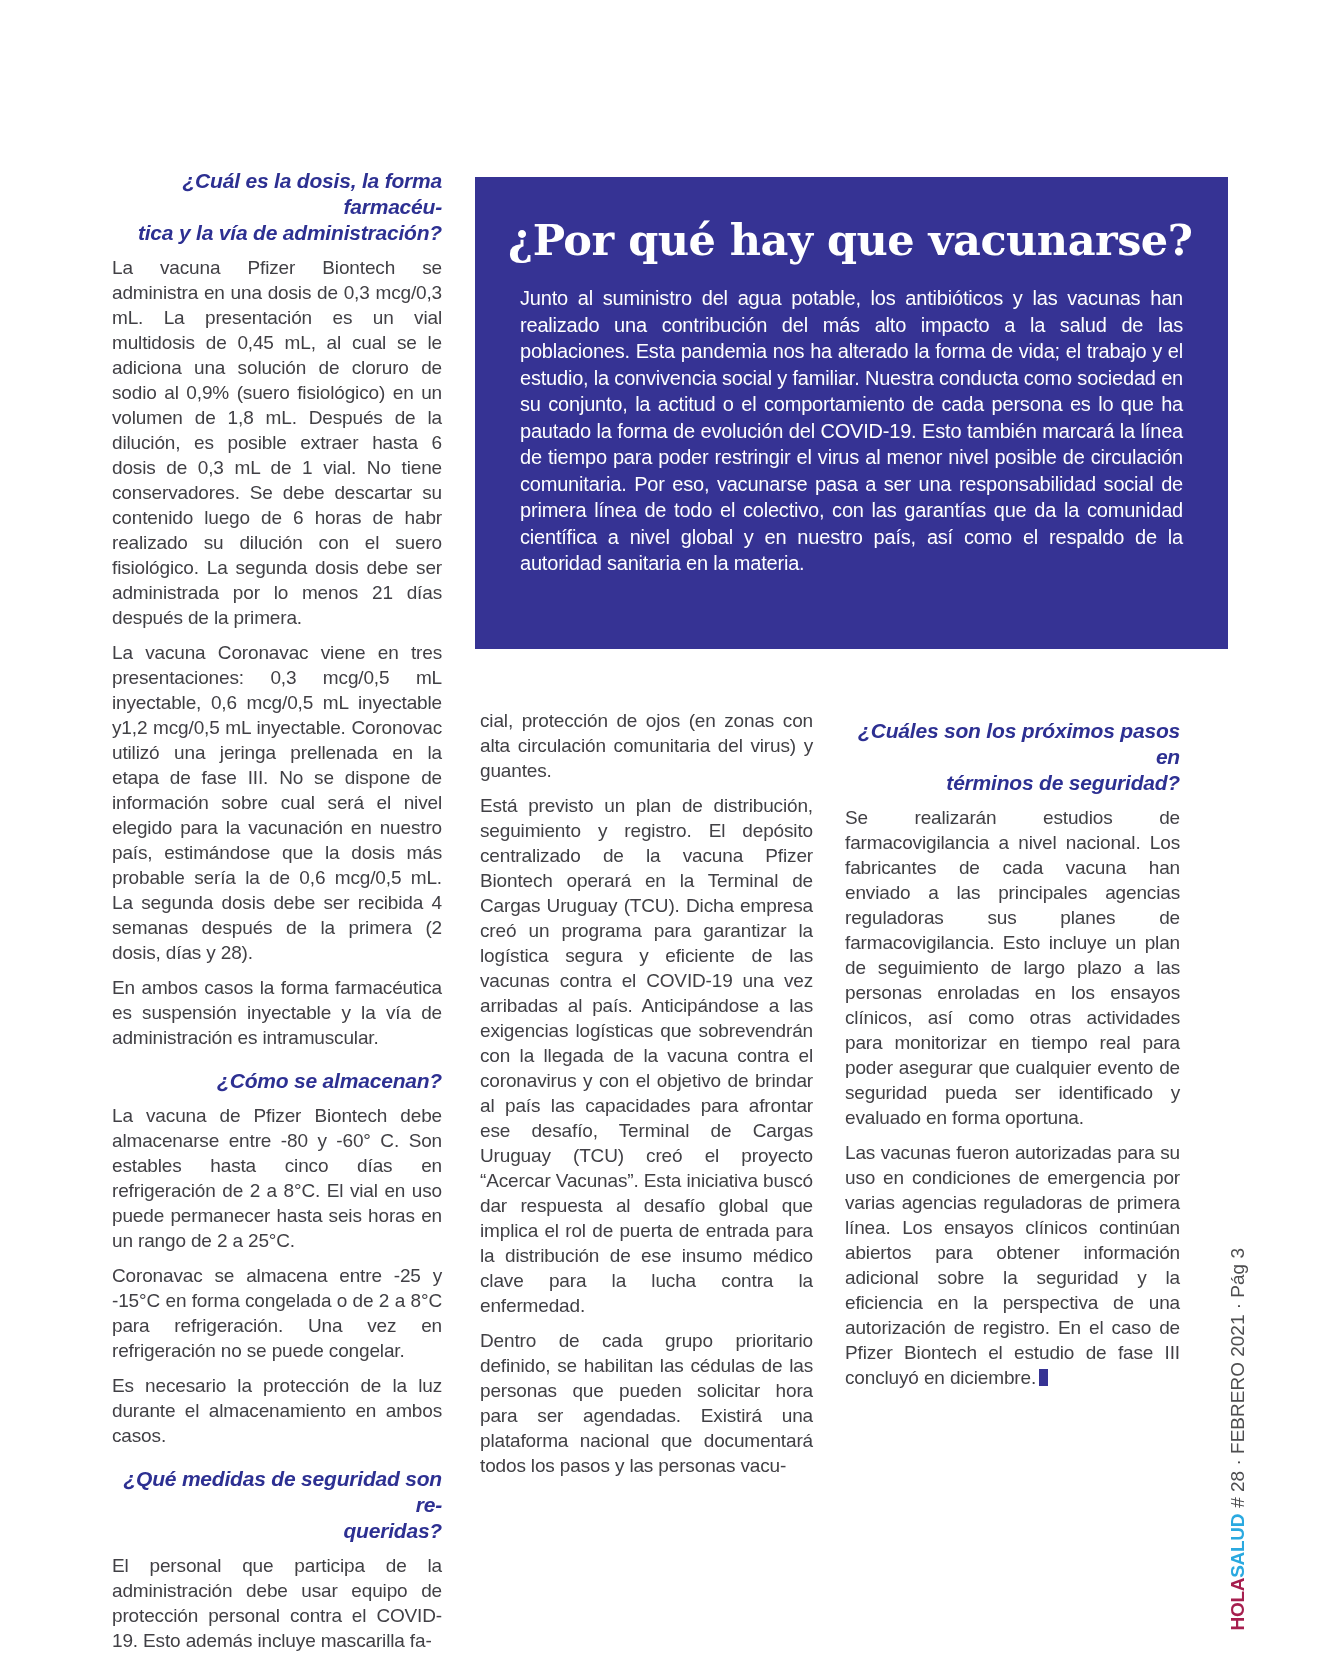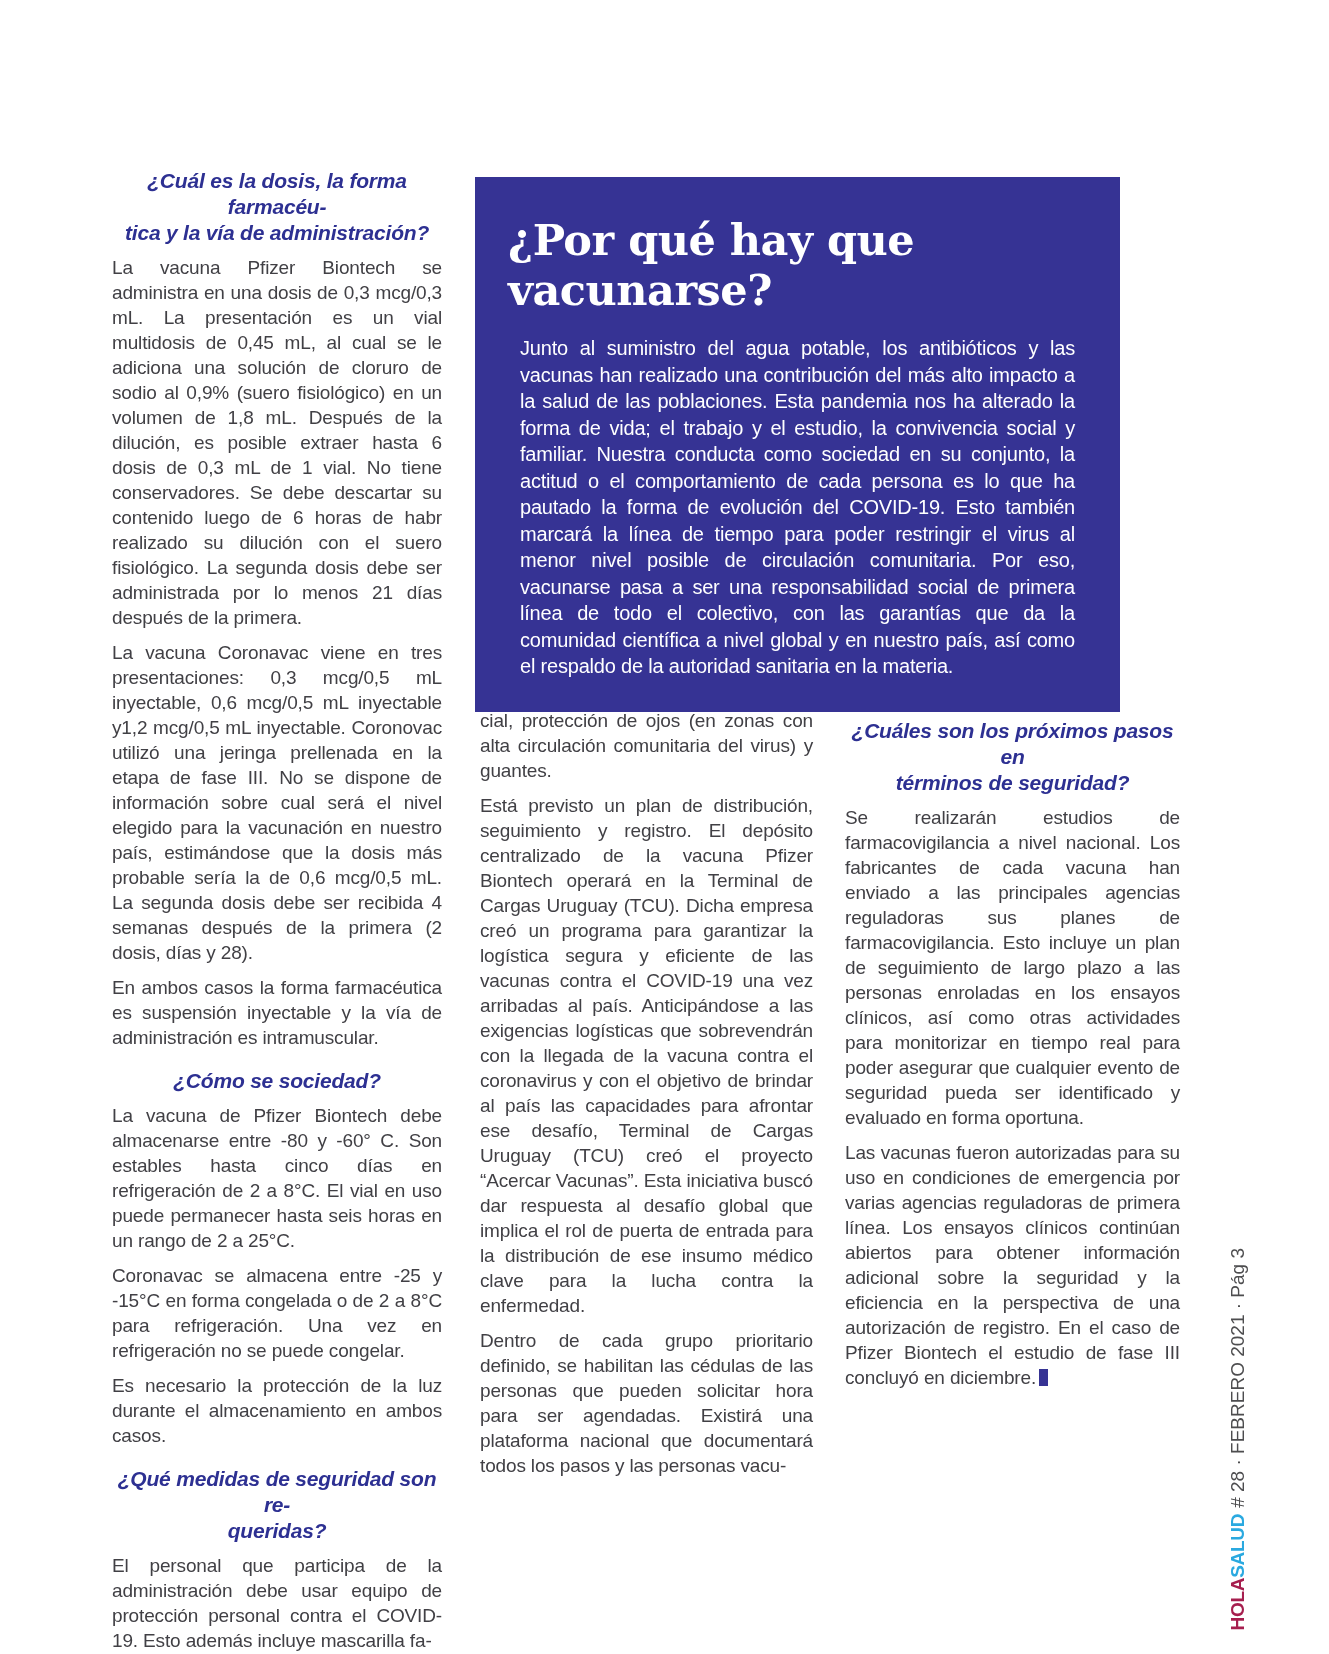--- a/index.html
+++ b/index.html
@@ -8,25 +8,25 @@
     font-family:"Liberation Sans", sans-serif; overflow:hidden;
   }
   .col {
     position:absolute; text-align:justify; color:#414045;
     font-size:19px; line-height:25px; letter-spacing:-0.15px;
   }
   .col p { margin:8px 0 10px 0; }
   .col h3 {
     color:#2d3092; font-weight:bold; font-style:italic;
     font-size:21px; line-height:26px; margin:18px 0 9px 0;
-    white-space:pre-line; text-align:center; letter-spacing:-0.2px;
+    white-space:pre-line; text-align:right; letter-spacing:-0.2px;
   }
   .col h3.first { margin-top:0; }
   .feature-box {
-    position:absolute; left:475px; top:177px; width:645px; min-height:472px;
+    position:absolute; left:475px; top:177px; width:753px; min-height:472px;
     background:#363394; box-sizing:border-box; padding:26px 33px 20px 33px;
     color:#ffffff;
   }
   .feature-box h1 {
     font-family:"DejaVu Serif", serif; font-weight:bold;
     font-size:43px; line-height:50px; margin:12px 0 20px 0; letter-spacing:-0.5px;
   }
   .feature-box p {
     font-weight:normal; font-size:20px; line-height:26.5px;
     text-align:justify; margin:12px; letter-spacing:-0.2px;
@@ -49,21 +49,21 @@
 
 <div class="page">
 
   <div class="col" style="left:112px; top:168px; width:330px;">
     <h3 class="first">¿Cuál es la dosis, la forma farmacéu-
 tica y la vía de administración?</h3>
     <p>La vacuna Pfizer Biontech se administra en una dosis de 0,3 mcg/0,3 mL. La presentación es un vial multidosis de 0,45 mL, al cual se le adiciona una solución de cloruro de sodio al 0,9% (suero fisiológico) en un volumen de 1,8 mL. Después de la dilución, es posible extraer hasta 6 dosis de 0,3 mL de 1 vial. No tiene conservadores. Se debe descartar su contenido luego de 6 horas de habr realizado su dilución con el suero fisiológico. La segunda dosis debe ser administrada por lo menos 21 días después de la primera.</p>
     <p>La vacuna Coronavac viene en tres presentaciones: 0,3 mcg/0,5 mL inyectable, 0,6 mcg/0,5 mL inyectable y1,2 mcg/0,5 mL inyectable. Coronovac utilizó una jeringa prellenada en la etapa de fase III. No se dispone de información sobre cual será el nivel elegido para la vacunación en nuestro país, estimándose que la dosis más probable sería la de 0,6 mcg/0,5 mL. La segunda dosis debe ser recibida 4 semanas después de la primera (2 dosis, días y 28).</p>
     <p>En ambos casos la forma farmacéutica es suspensión inyectable y la vía de administración es intramuscular.</p>
 
-    <h3>¿Cómo se sociedad?</h3>
+    <h3>¿Cómo se almacenan?</h3>
     <p>La vacuna de Pfizer Biontech debe almacenarse entre -80 y -60° C. Son estables hasta cinco días en refrigeración de 2 a 8°C. El vial en uso puede permanecer hasta seis horas en un rango de 2 a 25°C.</p>
     <p>Coronavac se almacena entre -25 y -15°C en forma congelada o de 2 a 8°C para refrigeración. Una vez en refrigeración no se puede congelar.</p>
     <p>Es necesario la protección de la luz durante el almacenamiento en ambos casos.</p>
 
     <h3>¿Qué medidas de seguridad son re-
 queridas?</h3>
     <p>El personal que participa de la administración debe usar equipo de protección personal contra el COVID-19. Esto además incluye mascarilla fa-</p>
   </div>
 
   <div class="feature-box">

